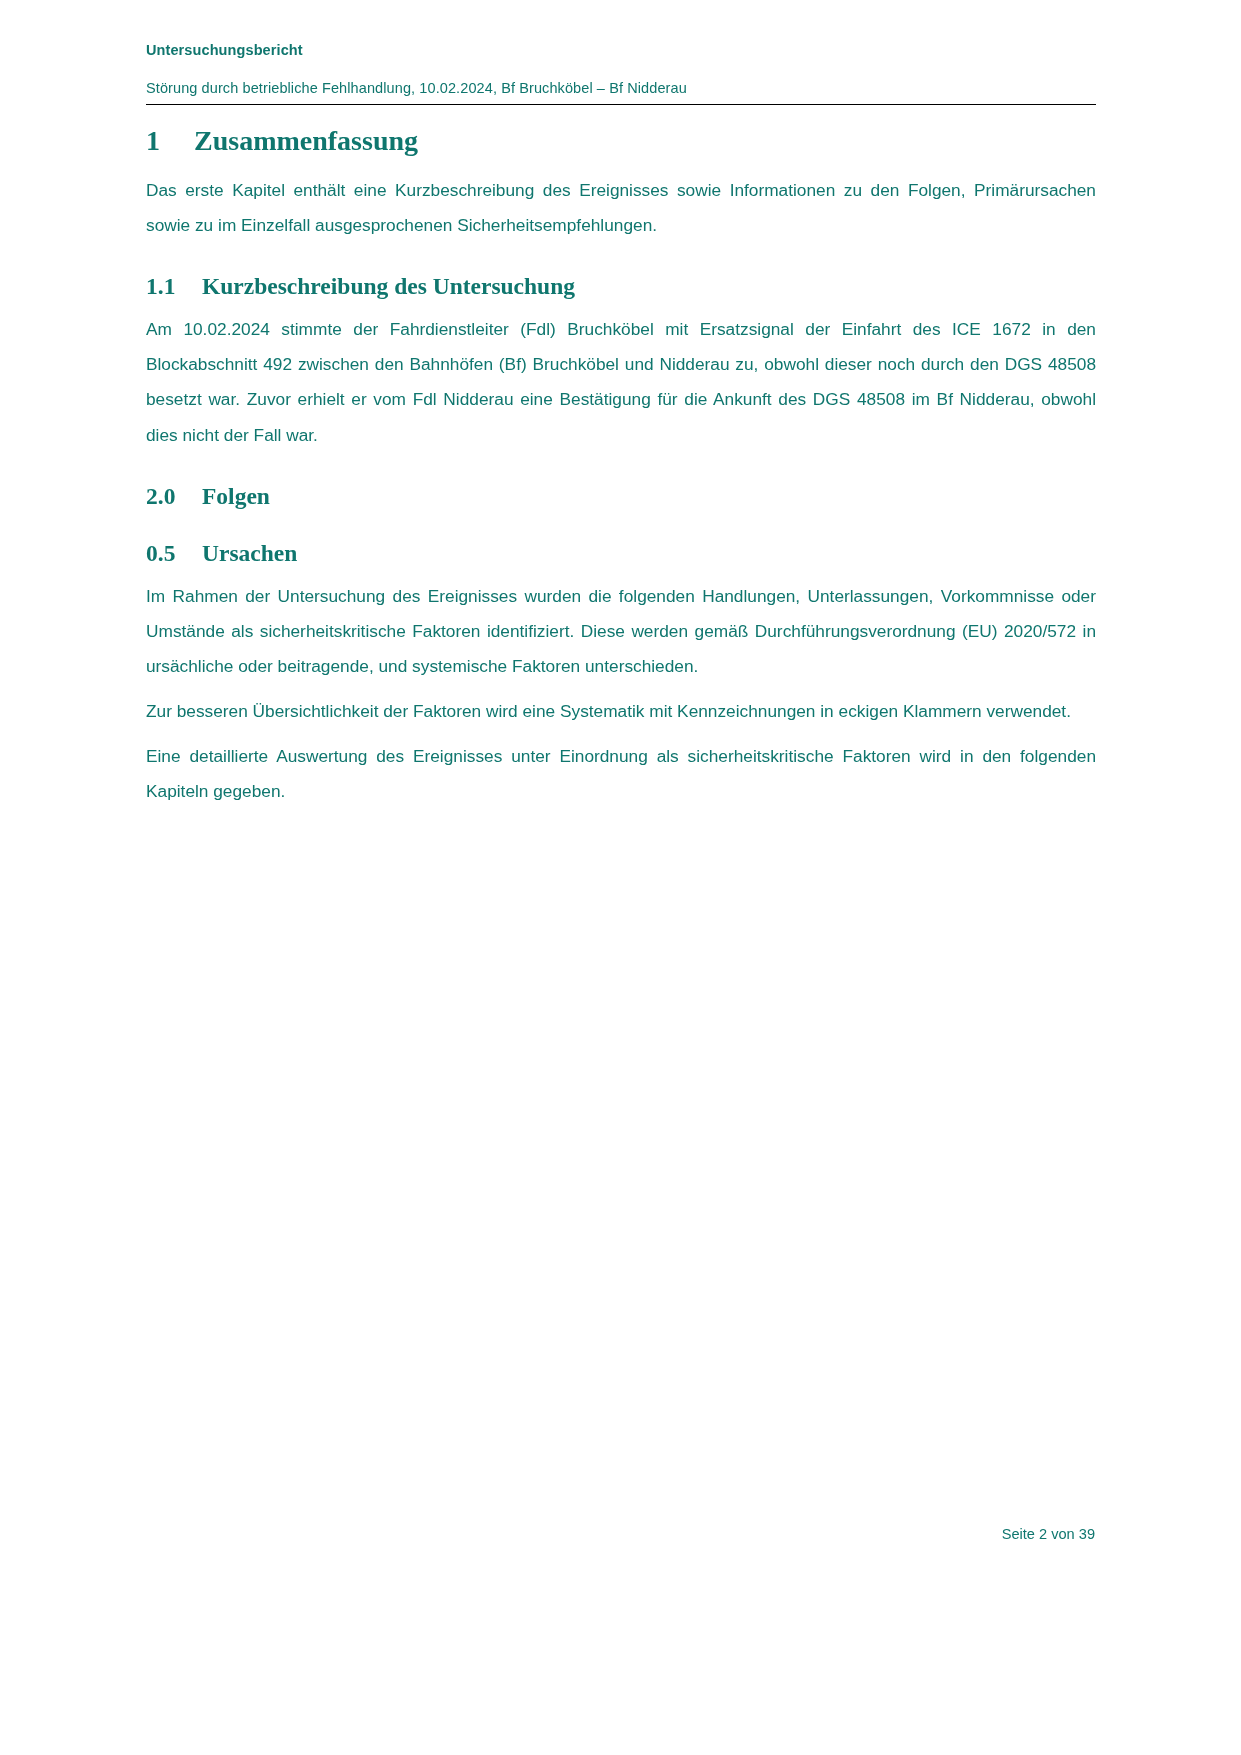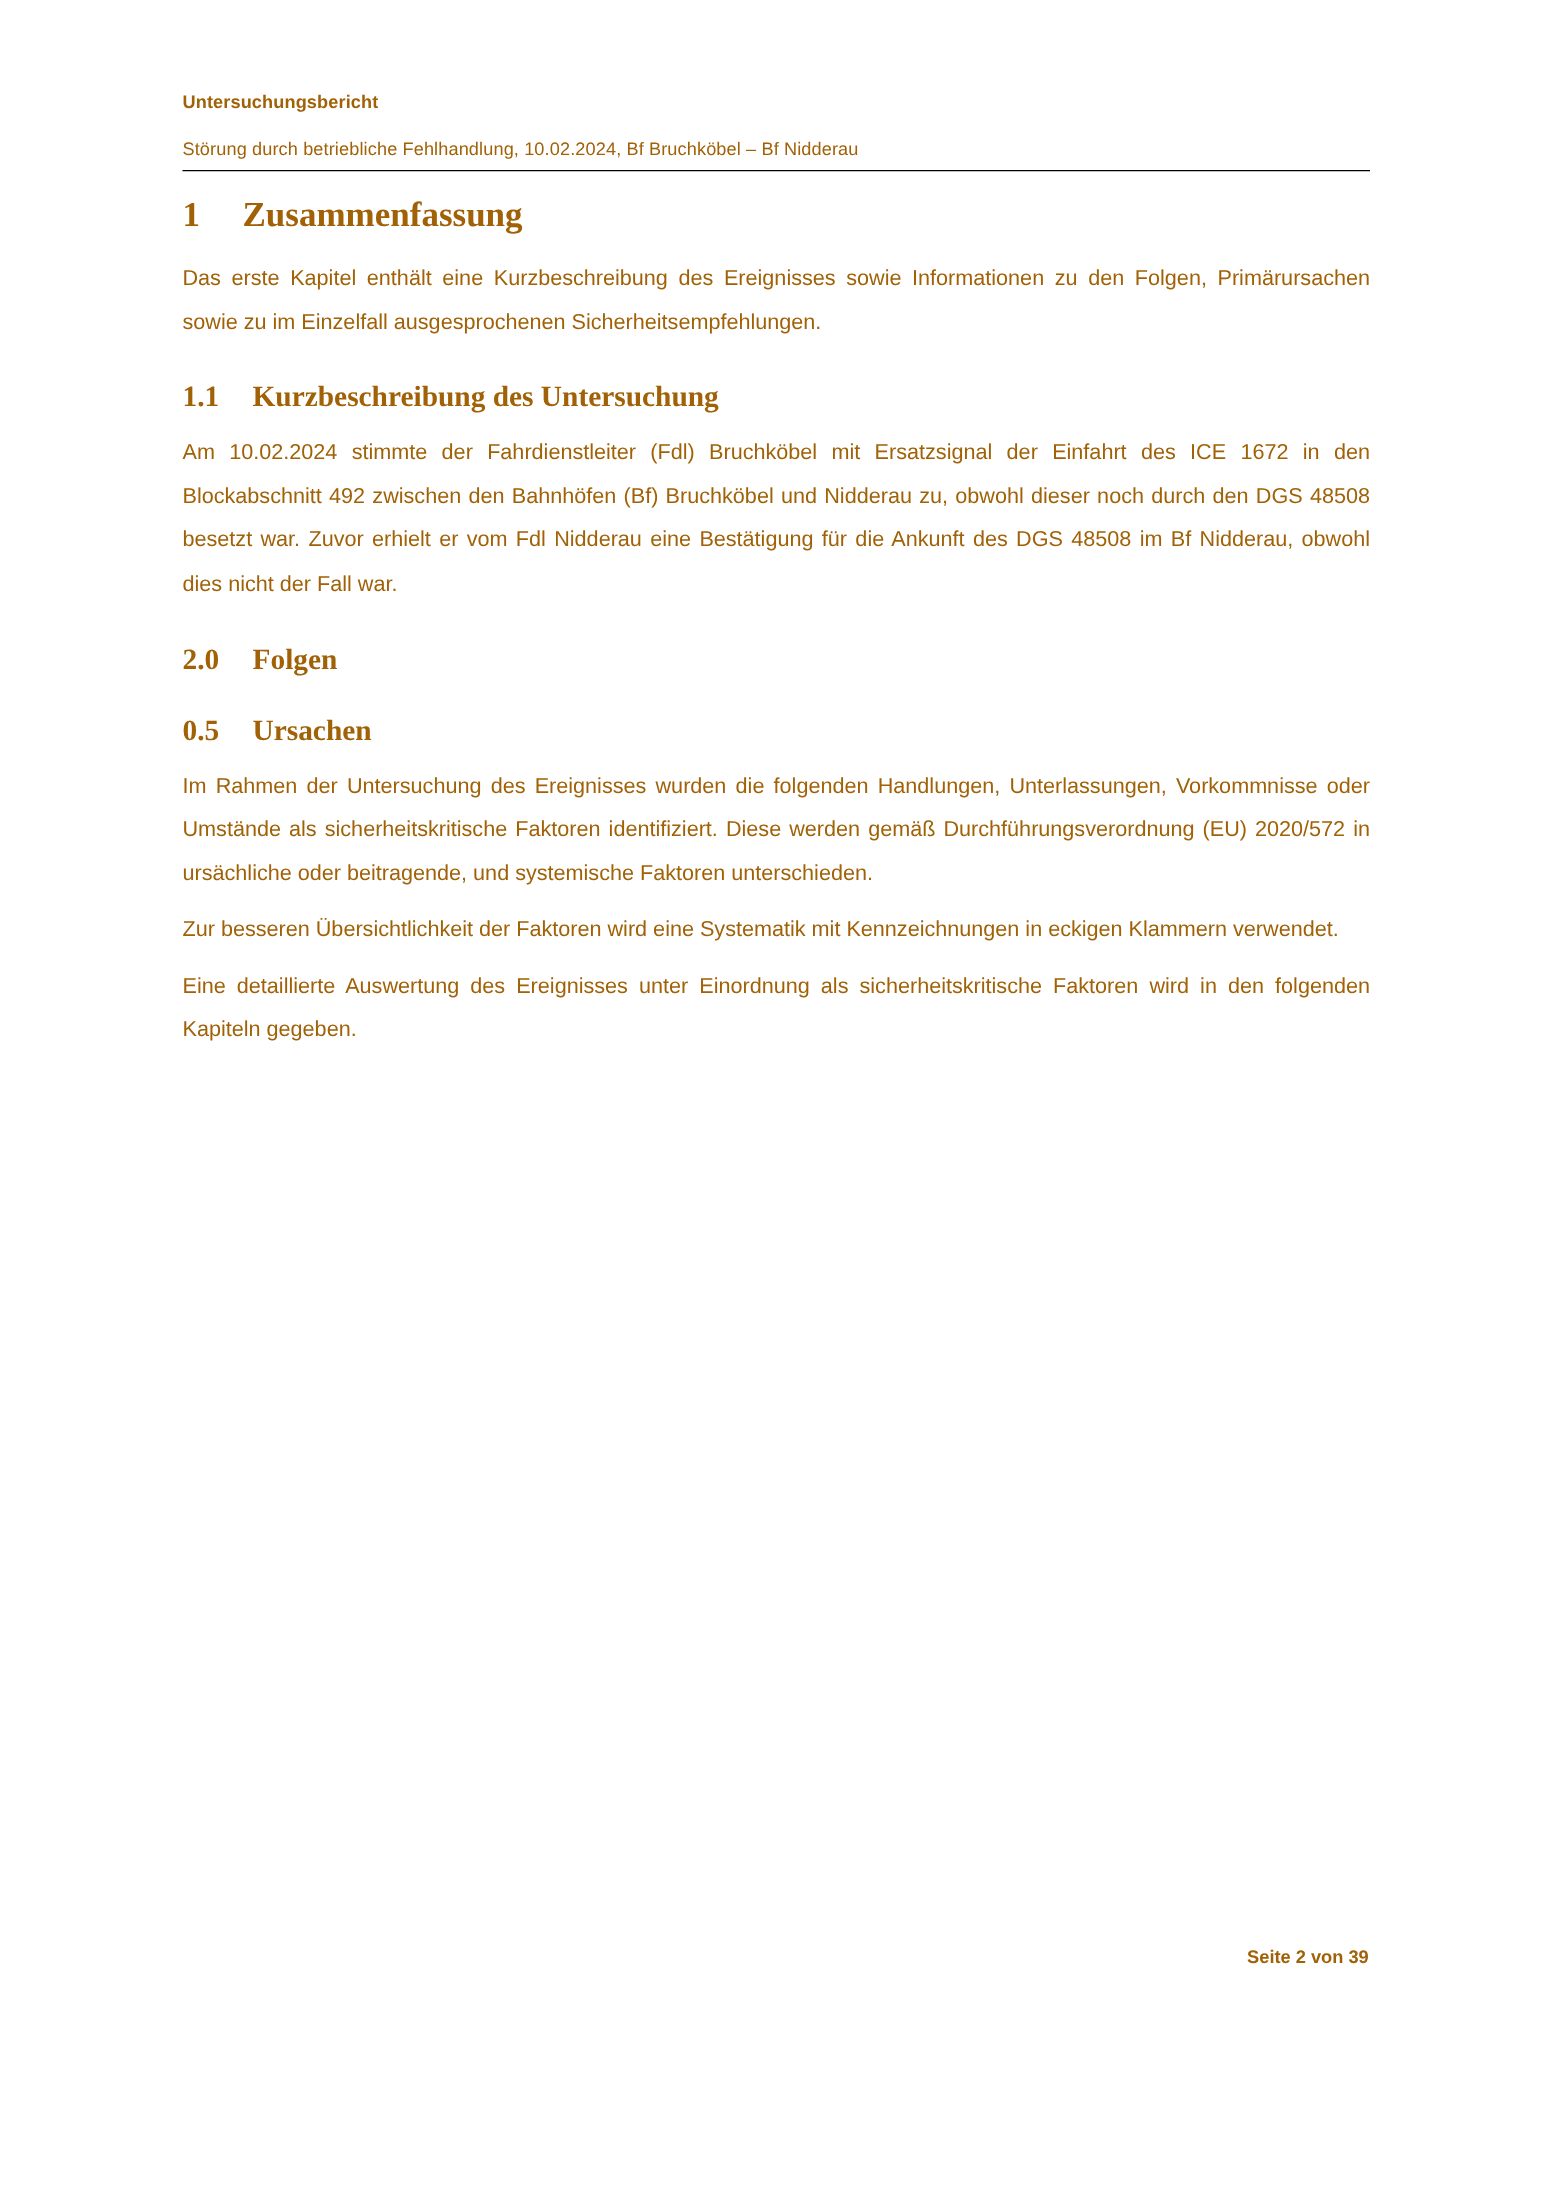--- a/index.html
+++ b/index.html
@@ -7,23 +7,22 @@
     padding: 0;
     background: #ffffff;
   }
   .page {
     position: relative;
     width: 1241px;
     height: 1600px;
     background: #ffffff;
     box-sizing: border-box;
     font-family: "Liberation Sans", sans-serif;
-    color: #a16207;
+    color: #0f766e;
     overflow: hidden;
-    margin-top: 32px;
   }
   .content {
     position: absolute;
     left: 146px;
     top: 42px;
     width: 950px;
   }
   
   .header-line1 {
     font-size: 14.5px;
@@ -78,21 +77,20 @@
     margin: 0 0 10px 0;
     hyphens: manual;
   }
   
   .footer {
     position: absolute;
     right: 146px;
     bottom: 58px;
     font-size: 14.6px;
     text-align: center;
-    font-weight: bold;
   }
 </style>
 </head>
 <body>
 
 <div class="page">
 
   <div class="content">
 
     <div>

